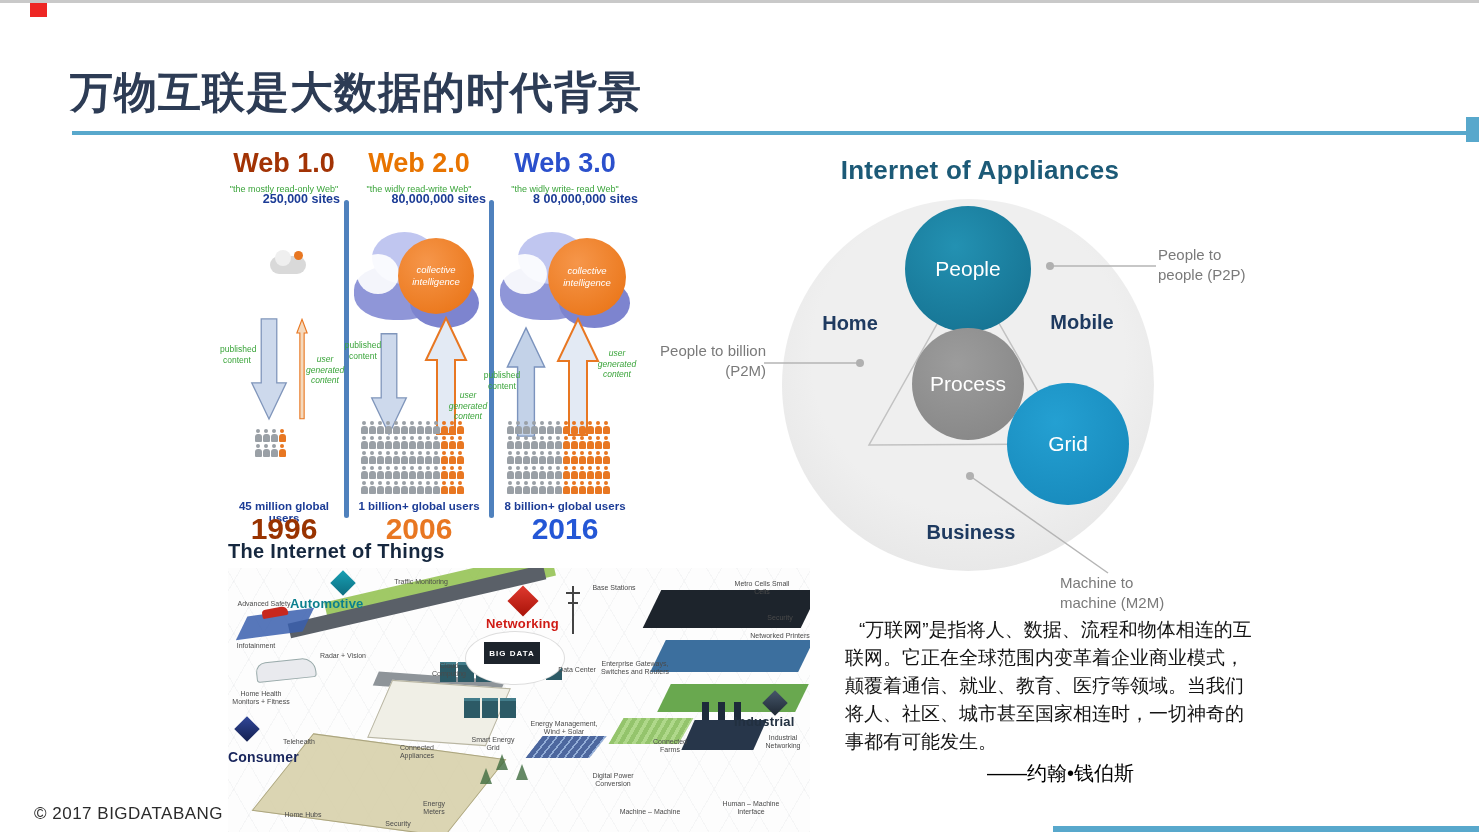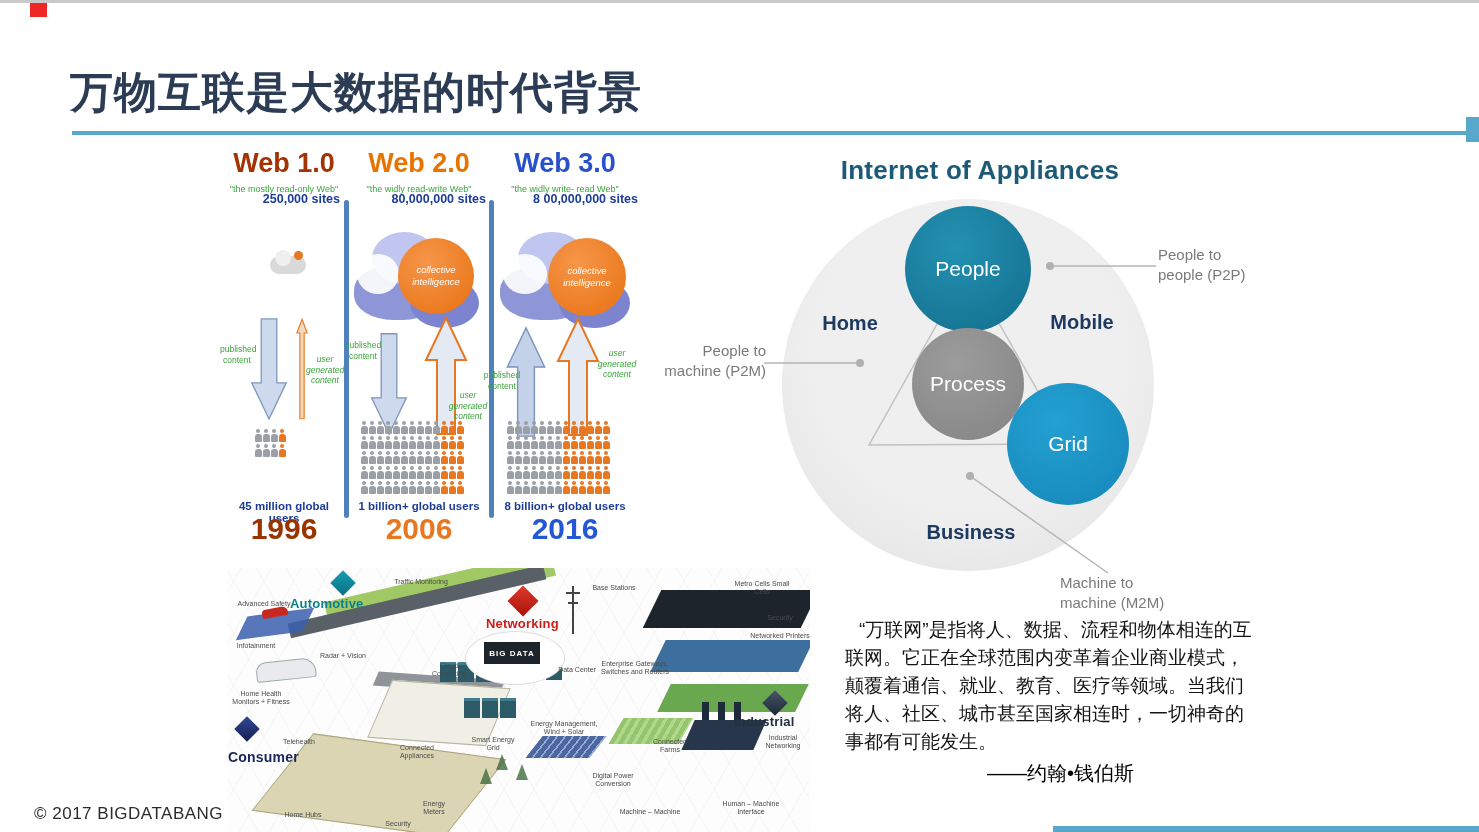--- a/index.html
+++ b/index.html
@@ -217,20 +217,21 @@
           <div class="prow"><span class="person"></span><span class="person"></span><span class="person"></span><span class="person"></span><span class="person"></span><span class="person"></span><span class="person"></span><span class="person orange"></span><span class="person orange"></span><span class="person orange"></span><span class="person orange"></span><span class="person orange"></span><span class="person orange"></span></div>
           <div class="prow"><span class="person"></span><span class="person"></span><span class="person"></span><span class="person"></span><span class="person"></span><span class="person"></span><span class="person"></span><span class="person orange"></span><span class="person orange"></span><span class="person orange"></span><span class="person orange"></span><span class="person orange"></span><span class="person orange"></span></div>
           <div class="prow"><span class="person"></span><span class="person"></span><span class="person"></span><span class="person"></span><span class="person"></span><span class="person"></span><span class="person"></span><span class="person orange"></span><span class="person orange"></span><span class="person orange"></span><span class="person orange"></span><span class="person orange"></span><span class="person orange"></span></div>
           <div class="prow"><span class="person"></span><span class="person"></span><span class="person"></span><span class="person"></span><span class="person"></span><span class="person"></span><span class="person"></span><span class="person orange"></span><span class="person orange"></span><span class="person orange"></span><span class="person orange"></span><span class="person orange"></span><span class="person orange"></span></div>
         </div>
       <div class="web-users">8 billion+ global users</div>
       <div class="web-year y2">2016</div>
     </div>
   </section>
 
+  <h2 class="iot-heading">The Internet of Things</h2>
 
   <section class="iot-scene">
     <div class="shape green-strip"></div>
     <div class="shape road"></div>
     <div class="shape blue-floor"></div>
     <div class="shape red-car"></div>
     <div class="shape white-car"></div>
     <div class="shape clinic-roof"></div>
     <div class="shape clinic"></div>
     <div class="shape house"></div>
@@ -317,21 +318,21 @@
 
     <div class="node n-people">People</div>
     <div class="node n-process">Process</div>
     <div class="node n-data">Grid</div>
 
     <div class="ring-label rl-home">Home</div>
     <div class="ring-label rl-mobile">Mobile</div>
     <div class="ring-label rl-business">Business</div>
 
     <div class="callout co-p2p">People to people (P2P)</div>
-    <div class="callout co-p2m">People to machine (P2M)</div>
+    <div class="callout co-p2m">People to billion (P2M)</div>
     <div class="callout co-m2m">Machine to machine (M2M)</div>
   </section>
 
   <div class="quote">
     <p>“万联网”是指将人、数据、流程和物体相连的互联网。它正在全球范围内变革着企业商业模式，颠覆着通信、就业、教育、医疗等领域。当我们将人、社区、城市甚至国家相连时，一切神奇的事都有可能发生。</p>
     <div class="attrib">——约翰•钱伯斯</div>
   </div>
 
   <div class="copyright">© 2017 BIGDATABANG</div>
 </div>

